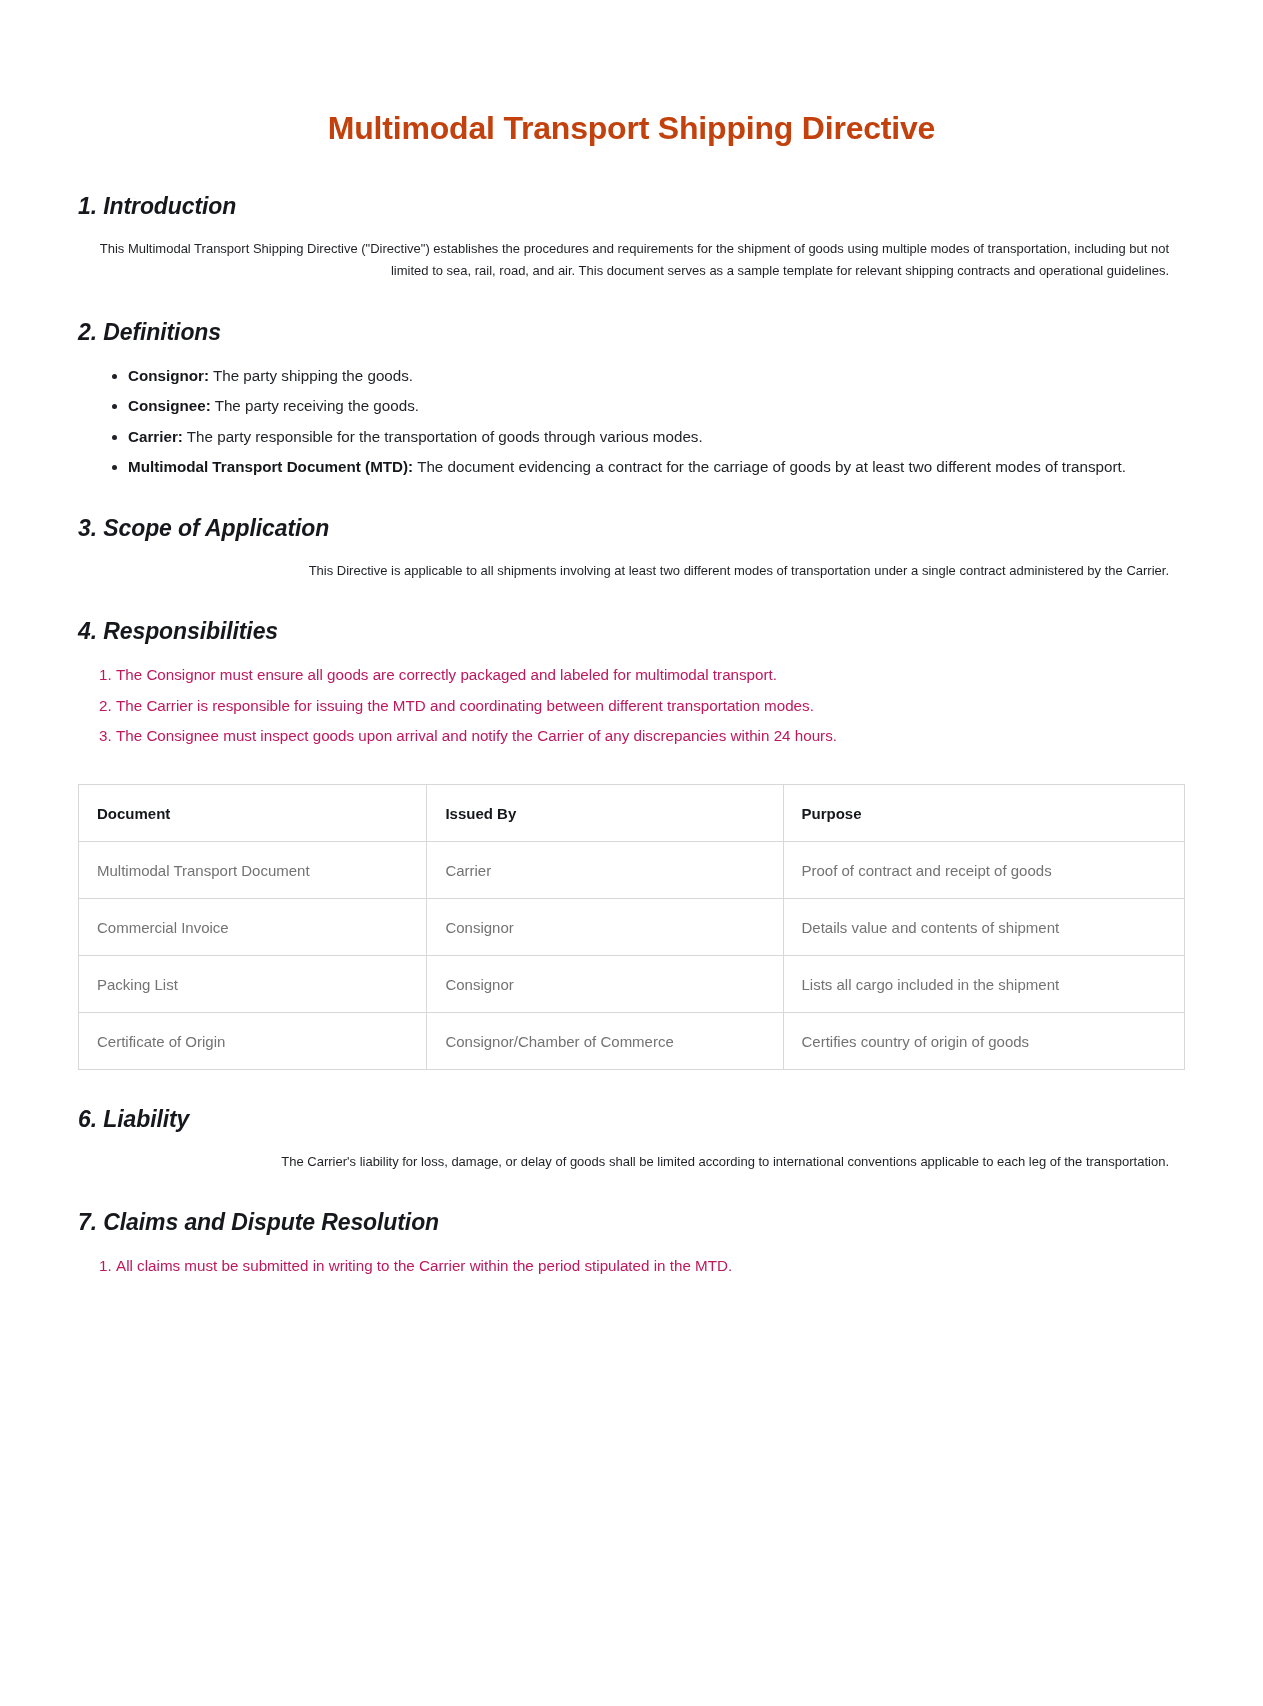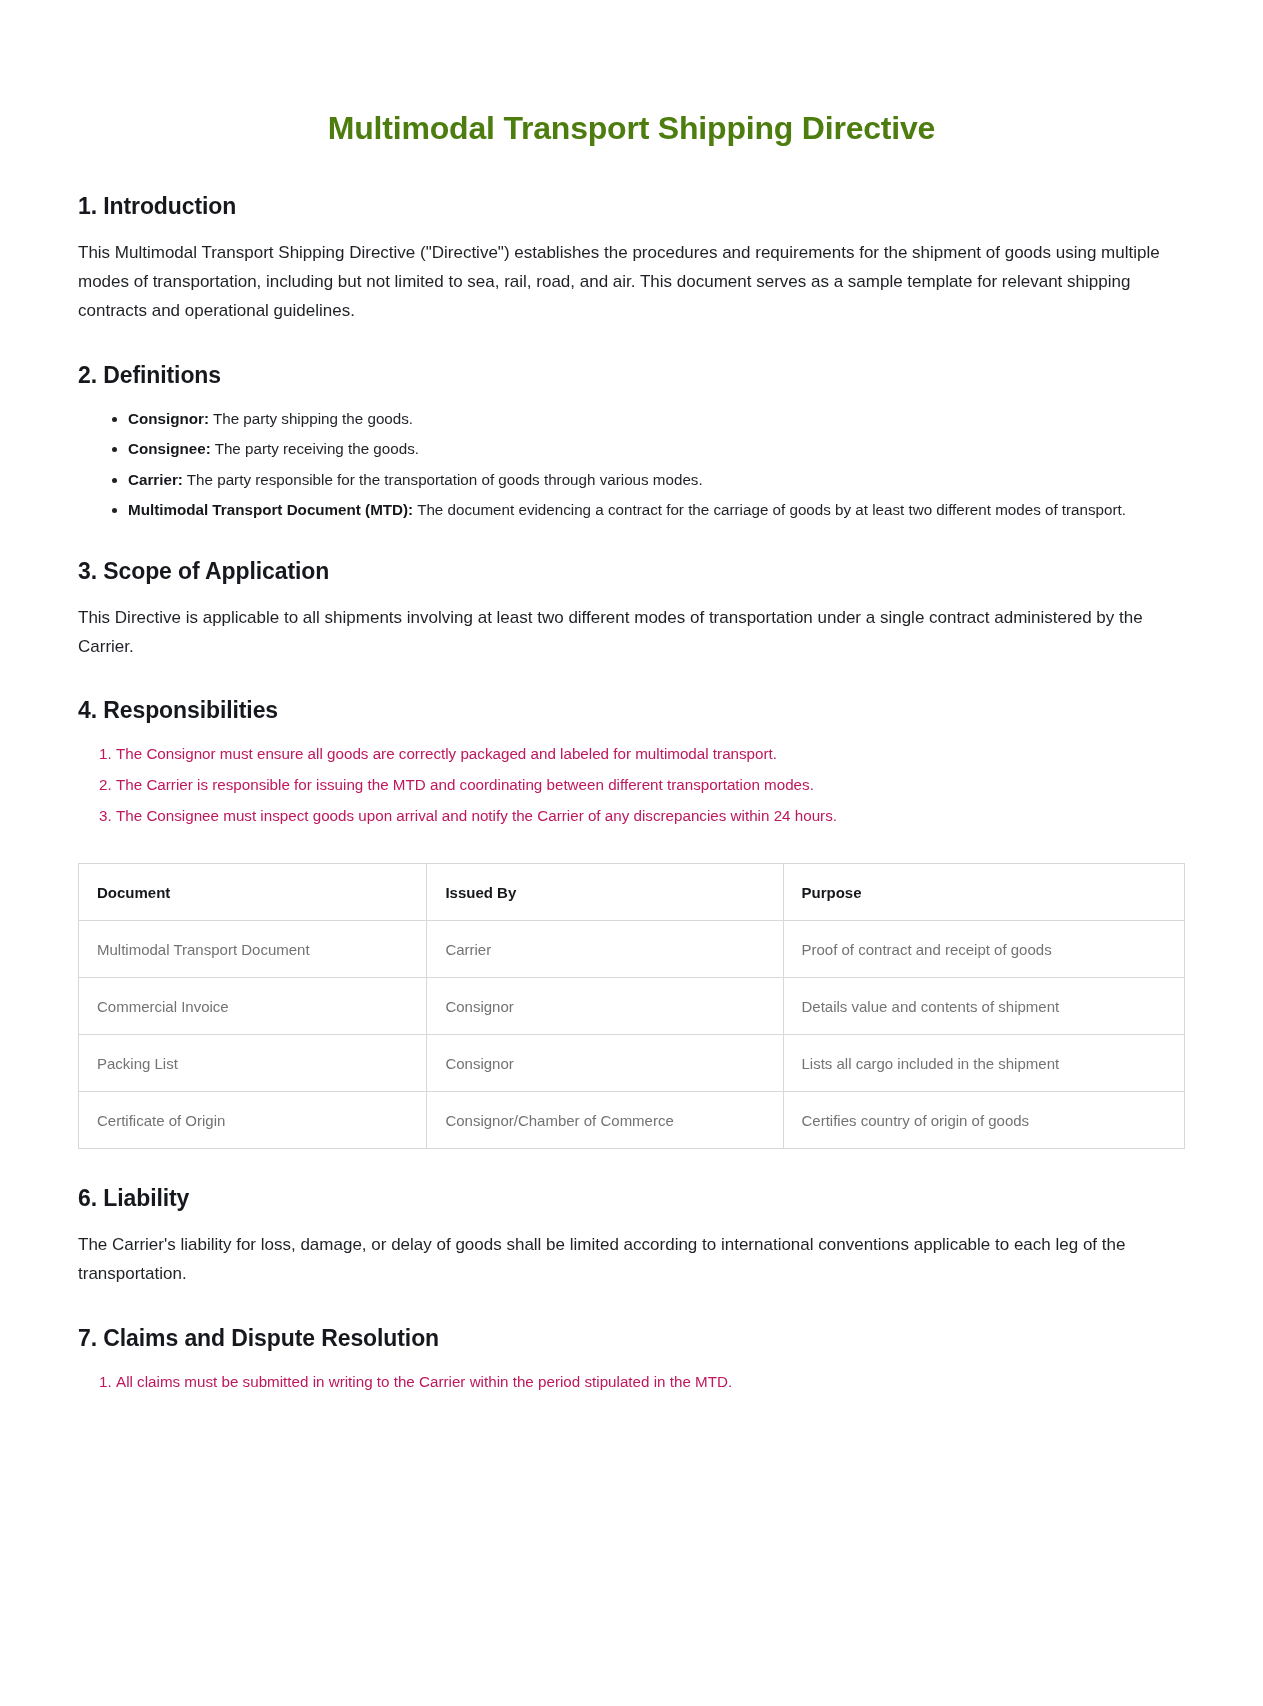--- a/index.html
+++ b/index.html
@@ -19,40 +19,41 @@
     width: 1263px;
     min-height: 1706px;
     box-sizing: border-box;
     padding: 96px 78px 60px 78px;
     background: #ffffff;
   }
   .doc-title {
     font-size: 32px;
     font-weight: bold;
     text-align: center;
-    color: #4d7c0f;
+    color: #c2410c;
     margin: 14px 0 46px 0;
     letter-spacing: -0.2px;
   }
   h2.section-heading {
     font-size: 23px;
     font-weight: bold;
     color: #16181d;
     margin: 0 0 18px 0;
     letter-spacing: -0.1px;
+    font-style: italic;
   }
   section.block {
     margin-bottom: 36px;
   }
   p.body-text {
-    font-size: 17px;
+    font-size: 13px;
     line-height: 1.72;
     color: #1f2126;
-    margin: 0;
-    text-align: left;
+    margin: 16px;
+    text-align: right;
   }
   ul.def-list {
     margin: 16px;
     padding-left: 34px;
     list-style-type: disc;
   }
   ul.def-list li {
     font-size: 15.2px;
     line-height: 1.55;
     color: #1f2126;

